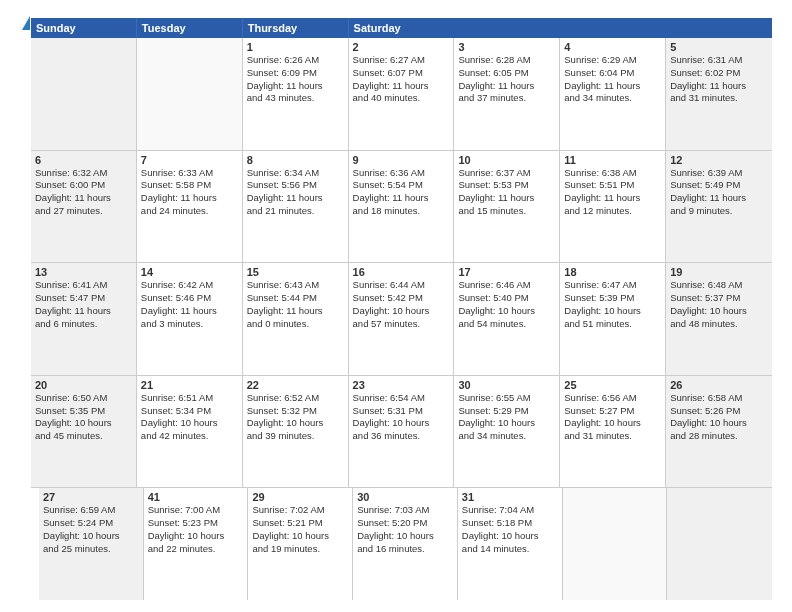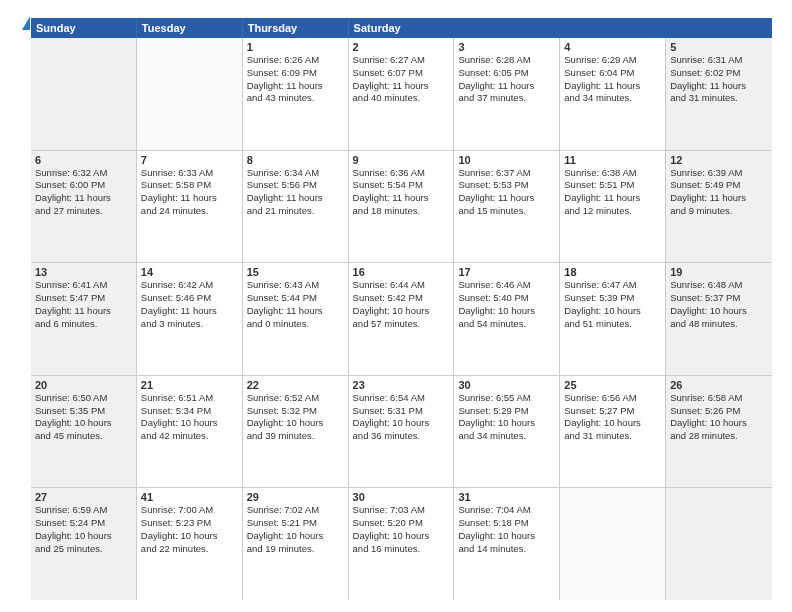--- a/index.html
+++ b/index.html
@@ -87,21 +87,21 @@
       flex: 1;
       display: flex;
       flex-direction: column;
     }
     .cal-row {
       flex: 1;
       display: grid;
       grid-template-columns: repeat(7, 1fr);
       border-bottom: 1px solid #ccc;
     }
-    .cal-row:last-child { border-bottom: none; }
+    .cal-row:last-child { border-bottom: none; margin-left: 8px; }
     .cal-cell {
       border-right: 1px solid #ccc;
       padding: 3px 4px;
       font-size: 9.5px;
       color: #333;
       background: #fff;
       vertical-align: top;
       min-height: 0;
       overflow: hidden;
     }

